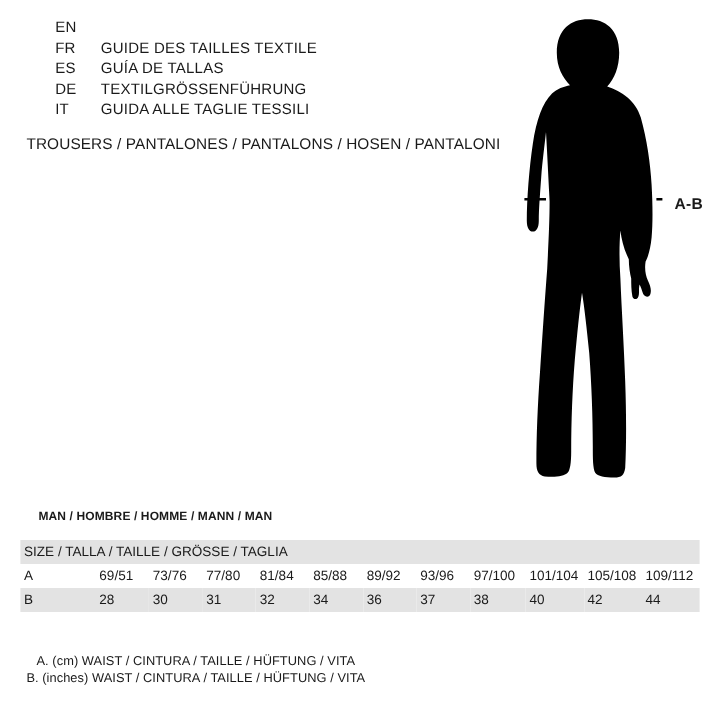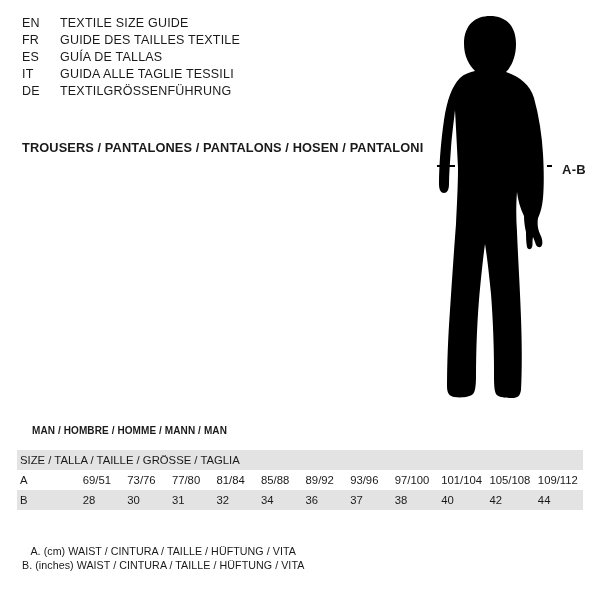--- a/index.html
+++ b/index.html
@@ -31,34 +31,34 @@
   .lang-row {
     display: flex;
     align-items: baseline;
     height: 17px;
     font-size: 12.5px;
     letter-spacing: 0.2px;
   }
   .lang-code {
     width: 38px;
     flex: none;
+    margin-left: 24px;
   }
   .lang-text {
     white-space: nowrap;
   }
 
   .section-title {
     position: absolute;
     top: 112px;
     left: 22px;
     font-size: 12.8px;
-    font-weight: bold;
+    font-weight: normal;
     letter-spacing: 0.1px;
     white-space: nowrap;
-    margin-top: 28px;
   }
 
   
   .figure {
     position: absolute;
     left: 400px;
     top: 8px;
     width: 200px;
     height: 400px;
   }
@@ -125,37 +125,36 @@
   }
 </style>
 </head>
 <body>
 
 <div class="page">
 
   <div class="lang-block">
     <div class="lang-row">
       <span class="lang-code">EN</span>
-      <span class="lang-text">TEXTILE SIZE GUIDE</span>
     </div>
     <div class="lang-row">
       <span class="lang-code">FR</span>
       <span class="lang-text">GUIDE DES TAILLES TEXTILE</span>
     </div>
     <div class="lang-row">
       <span class="lang-code">ES</span>
       <span class="lang-text">GUÍA DE TALLAS</span>
     </div>
     <div class="lang-row">
+      <span class="lang-code">DE</span>
+      <span class="lang-text">TEXTILGRÖSSENFÜHRUNG</span>
+    </div>
+    <div class="lang-row">
       <span class="lang-code">IT</span>
       <span class="lang-text">GUIDA ALLE TAGLIE TESSILI</span>
-    </div>
-    <div class="lang-row">
-      <span class="lang-code">DE</span>
-      <span class="lang-text">TEXTILGRÖSSENFÜHRUNG</span>
     </div>
   </div>
 
   <div class="section-title">TROUSERS / PANTALONES / PANTALONS / HOSEN / PANTALONI</div>
 
   <div class="figure">
     <svg width="200" height="400" viewBox="0 0 200 400">
       <path fill="#000000" d="
         M 64,36
         C 64,16 76,8 90,8

